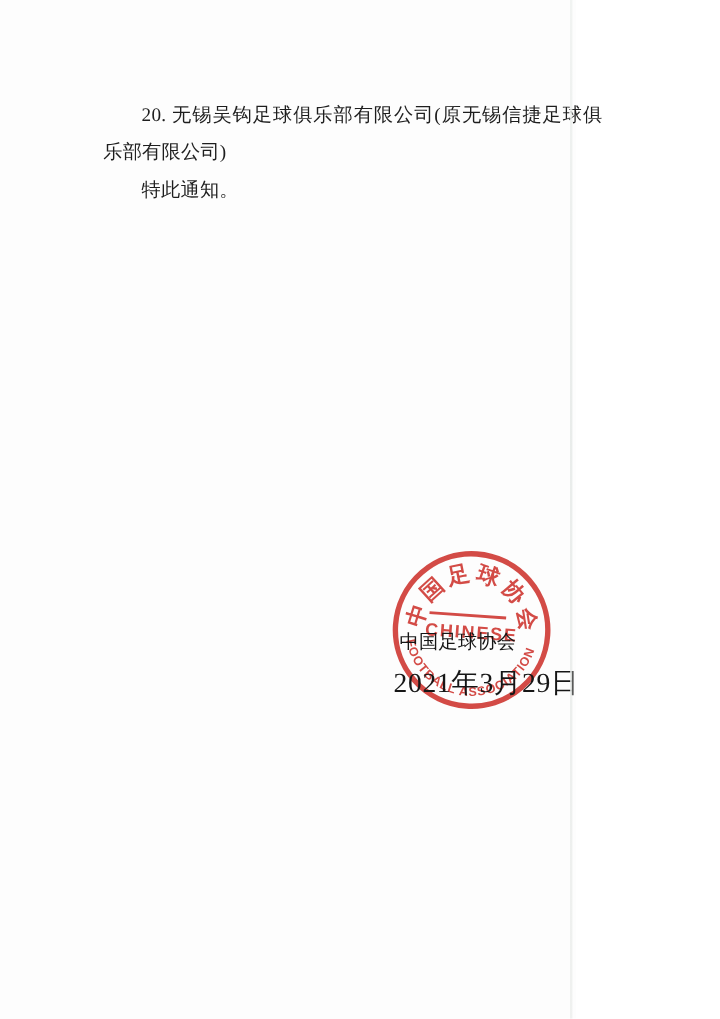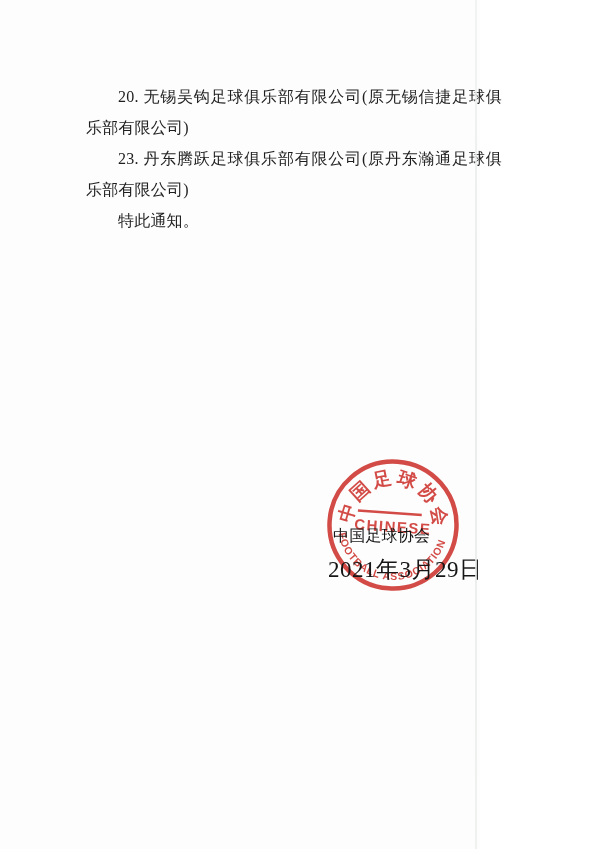--- a/index.html
+++ b/index.html
@@ -49,21 +49,20 @@
     font-weight:bold;
   }
 </style>
 </head>
 <body>
 
 <div class="page">
 
   <div class="doc-body">
     <p>20. 无锡吴钩足球俱乐部有限公司(原无锡信捷足球俱乐部有限公司)</p>
-    <p>23. 丹东腾跃足球俱乐部有限公司(原丹东瀚通足球俱乐部有限公司)</p>
     <p>特此通知。</p>
   </div>
 
   <svg class="seal-svg" viewBox="0 0 600 849">
     <defs>
       <path id="arcTop" d="M 352 525 A 41 41 0 0 1 434 525" fill="none"></path>
       <path id="arcBot" d="M 338 525 A 55 55 0 0 0 448 525" fill="none"></path>
     </defs>
     <g transform="rotate(4 393 525)" opacity="0.84">
       <circle cx="393" cy="525" r="63.5" fill="none" stroke="#cb2a24" stroke-width="4.5"></circle>

